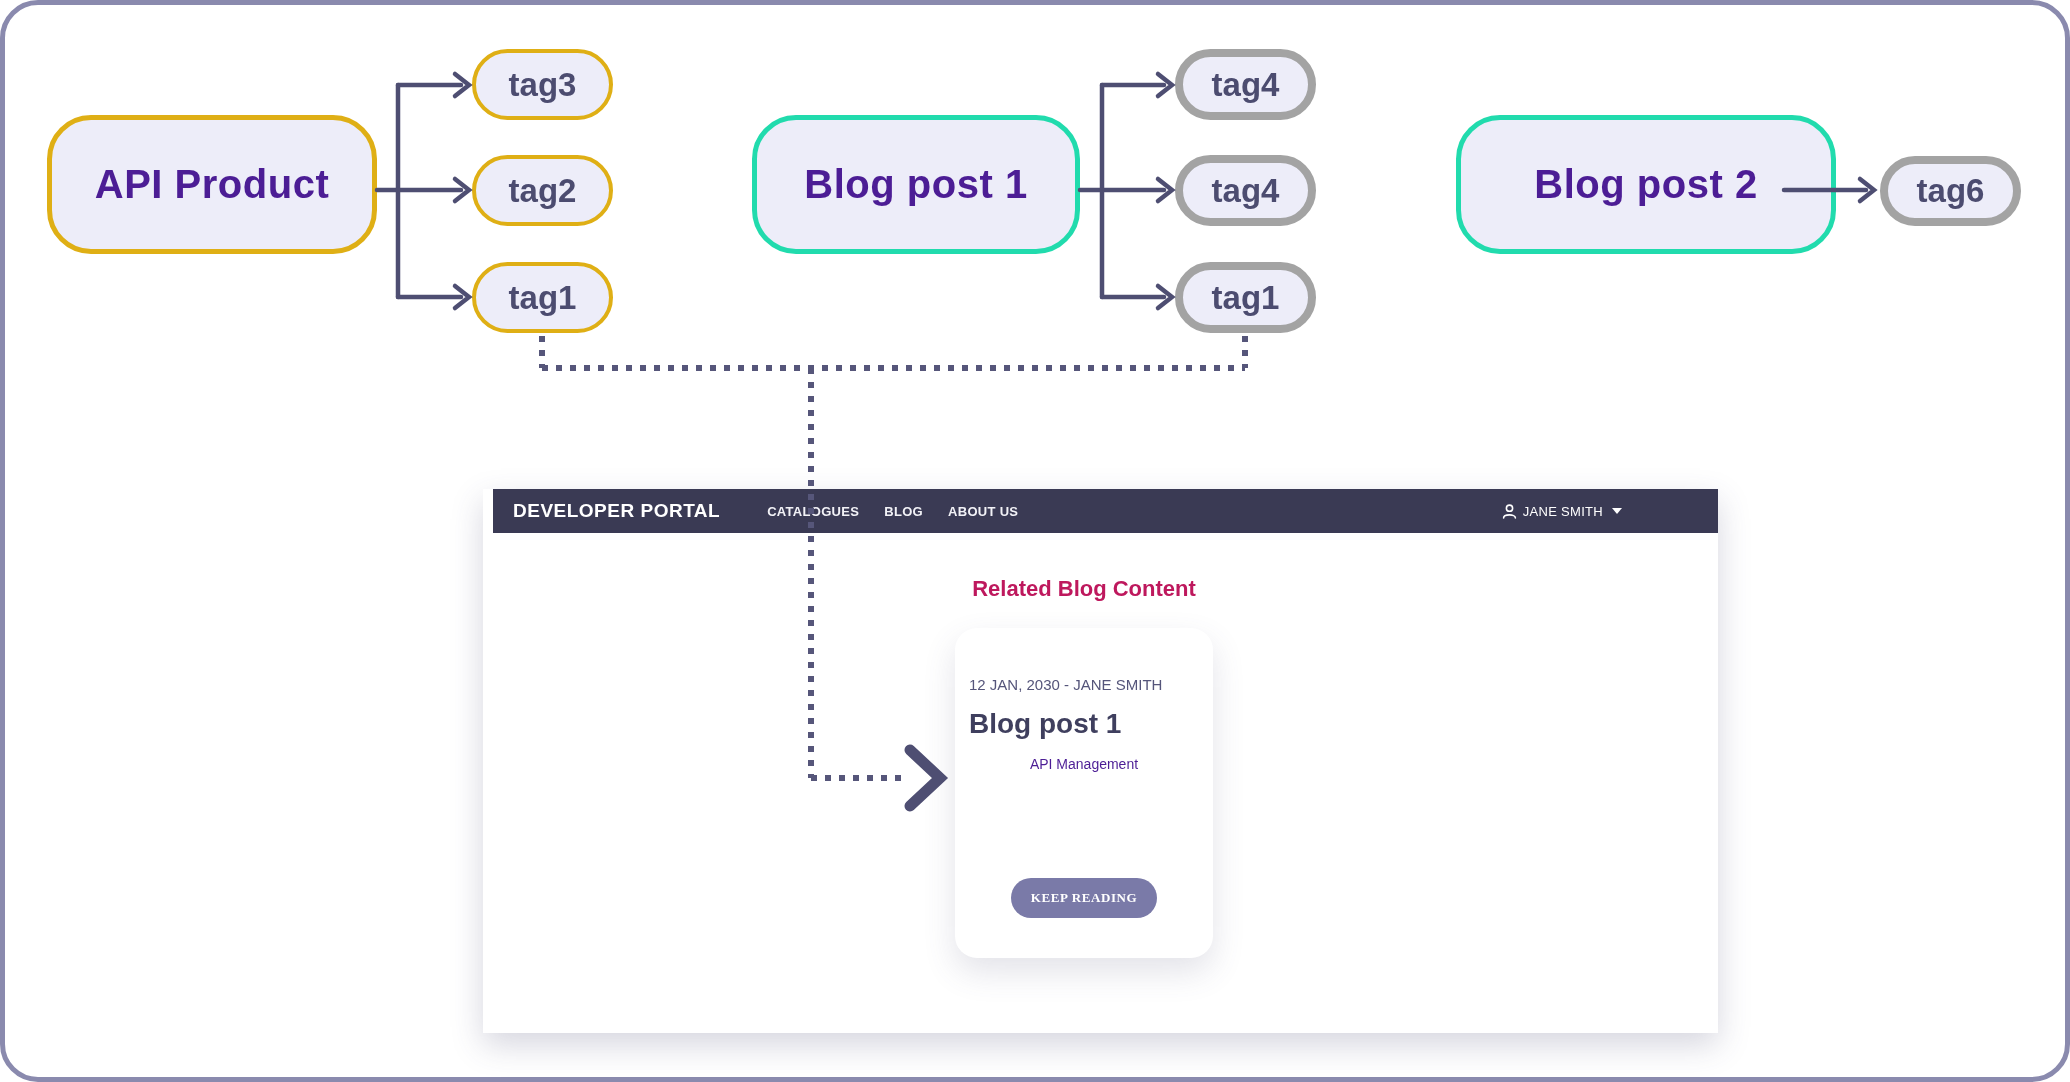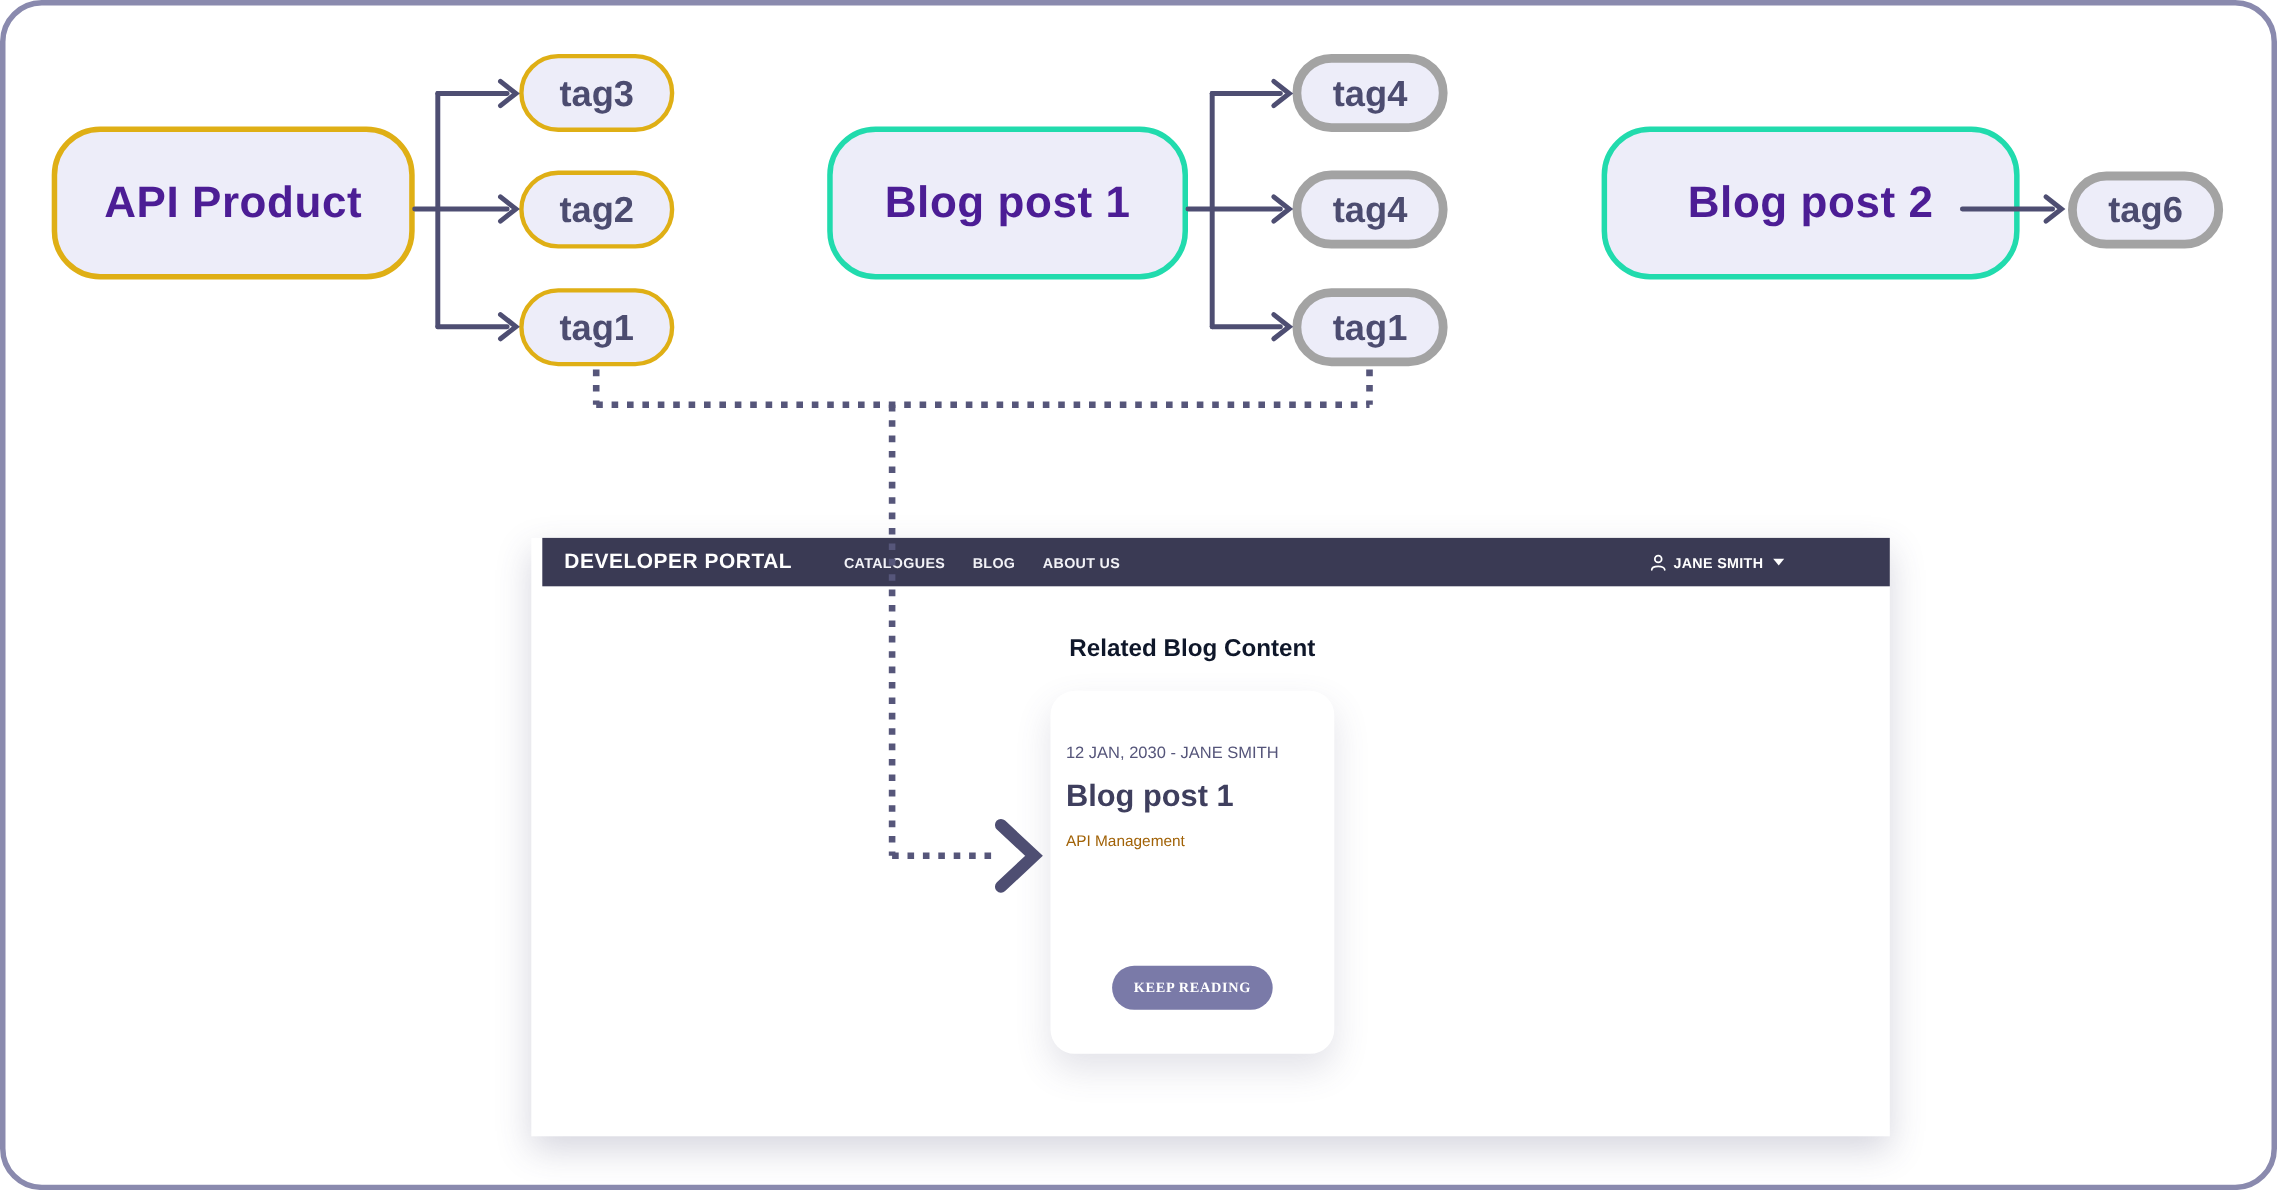--- a/index.html
+++ b/index.html
@@ -34,33 +34,33 @@
   svg.overlay{position:absolute;left:0;top:0;width:2070px;height:1082px;z-index:5;pointer-events:none;}
 
   
   .mockup{position:absolute;left:483px;top:489px;width:1225px;height:544px;background:#ffffff;
           box-shadow:0 12px 30px rgba(70,70,110,.22);z-index:3;padding-left:10px;}
   .navbar{height:44px;background:#3A3A54;display:flex;align-items:center;padding-left:20px;box-sizing:border-box;}
   .brand{color:#ffffff;font-size:19px;font-weight:bold;letter-spacing:.5px;white-space:nowrap;}
   .navlinks{display:flex;align-items:center;margin-left:47px;gap:25px;}
   .navlink{color:#F2F2F7;font-size:13px;font-weight:bold;letter-spacing:.3px;cursor:pointer;white-space:nowrap;}
   .usermenu{margin-left:auto;margin-right:96px;display:flex;align-items:center;gap:5px;cursor:pointer;}
-  .username{color:#ffffff;font-size:13px;font-weight:bold;letter-spacing:.3px;white-space:nowrap;}
+  .username{color:#ffffff;font-size:13px;font-weight:normal;letter-spacing:.3px;white-space:nowrap;}
   .caret{width:0;height:0;border-left:5px solid transparent;border-right:5px solid transparent;
          border-top:6px solid #ffffff;margin-left:4px;}
 
   .section-title{position:absolute;left:472px;top:87px;width:258px;text-align:center;
-                 color:#0f172a;font-size:22px;font-weight:600;}
+                 color:#be185d;font-size:22px;font-weight:600;}
 
   .card{position:absolute;left:472px;top:139px;width:258px;height:330px;background:#ffffff;
         border-radius:22px;box-shadow:0 14px 32px rgba(80,80,120,.16);box-sizing:border-box;
         padding:48px 14px 0 14px;}
   .card-meta{color:#55557A;font-size:15px;}
   .card-title{color:#3F3F5E;font-size:28px;font-weight:bold;margin-top:15px;}
-  .card-tag{color:#a16207;font-size:14px;margin-top:16px;cursor:pointer;}
+  .card-tag{color:#4c1d95;font-size:14px;margin-top:16px;cursor:pointer;text-align:center;}
   .card-btn{position:absolute;left:50%;transform:translateX(-50%);bottom:40px;
             width:146px;height:40px;border-radius:21px;background:#7A7AA8;border:none;
             color:#ffffff;font-size:13px;font-weight:bold;letter-spacing:.6px;
             display:flex;align-items:center;justify-content:center;cursor:pointer;
             font-family:Liberation Serif, serif;}
 </style>
 </head>
 <body>
 
 <div class="canvas"></div>

